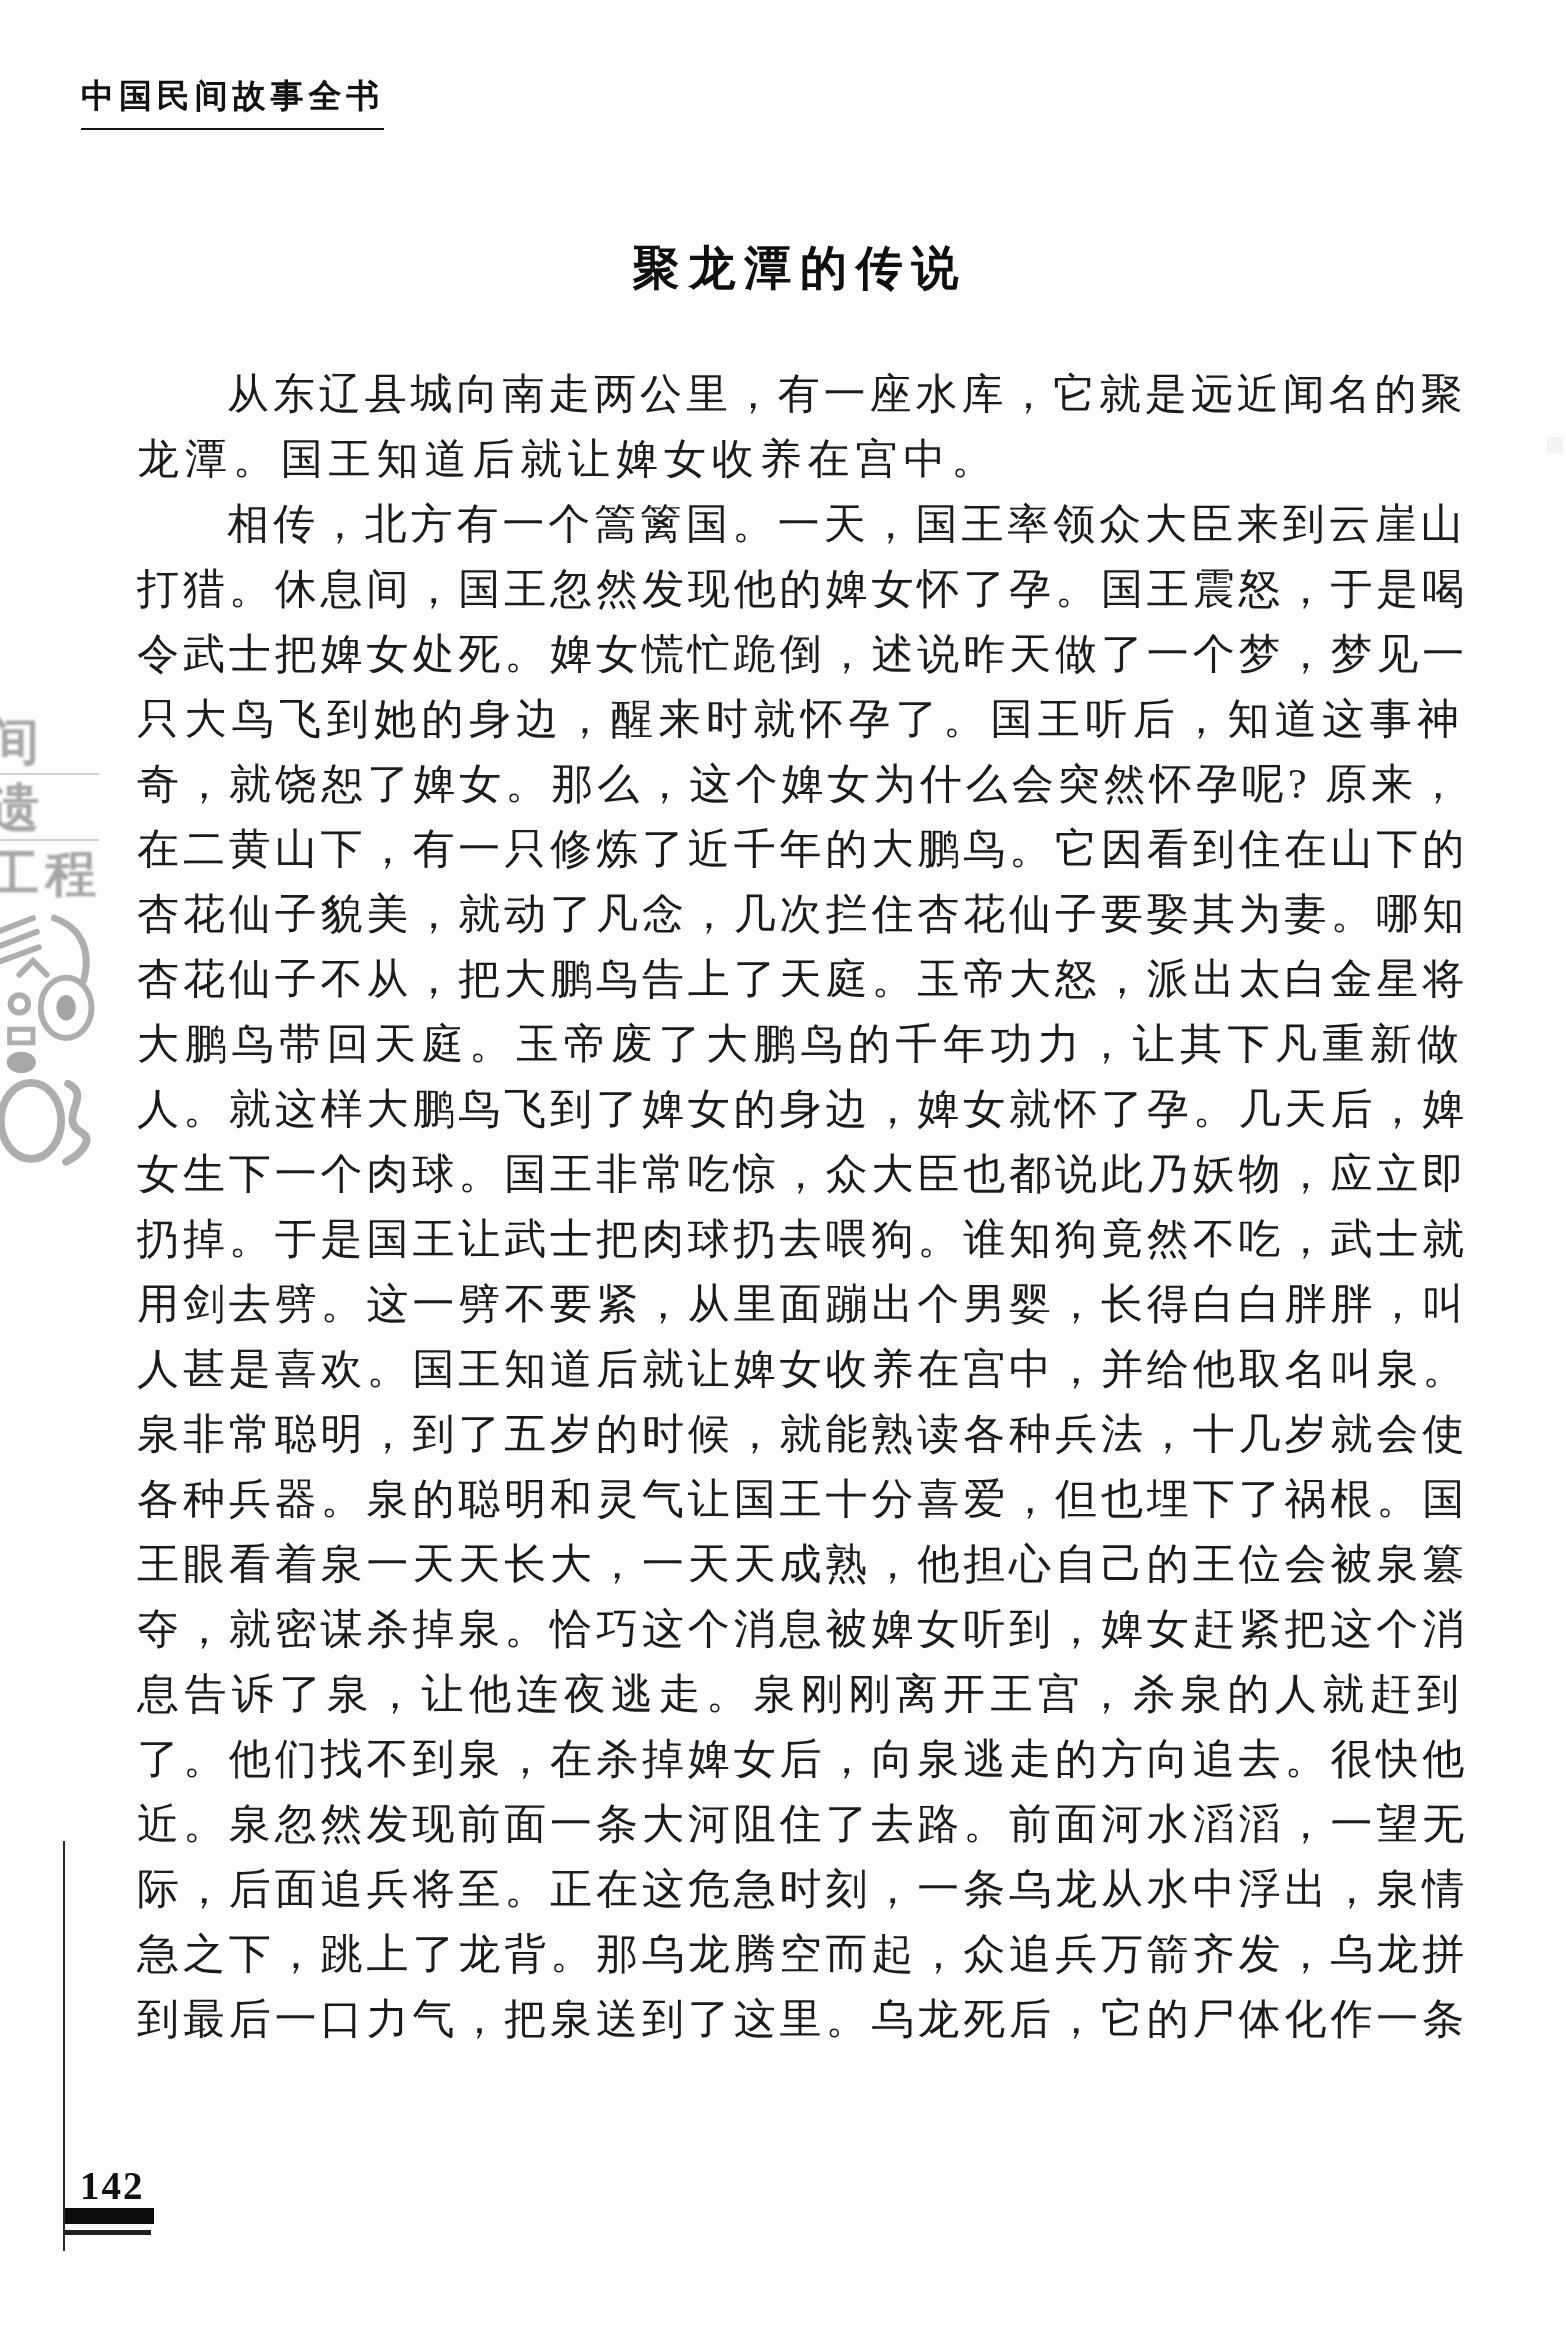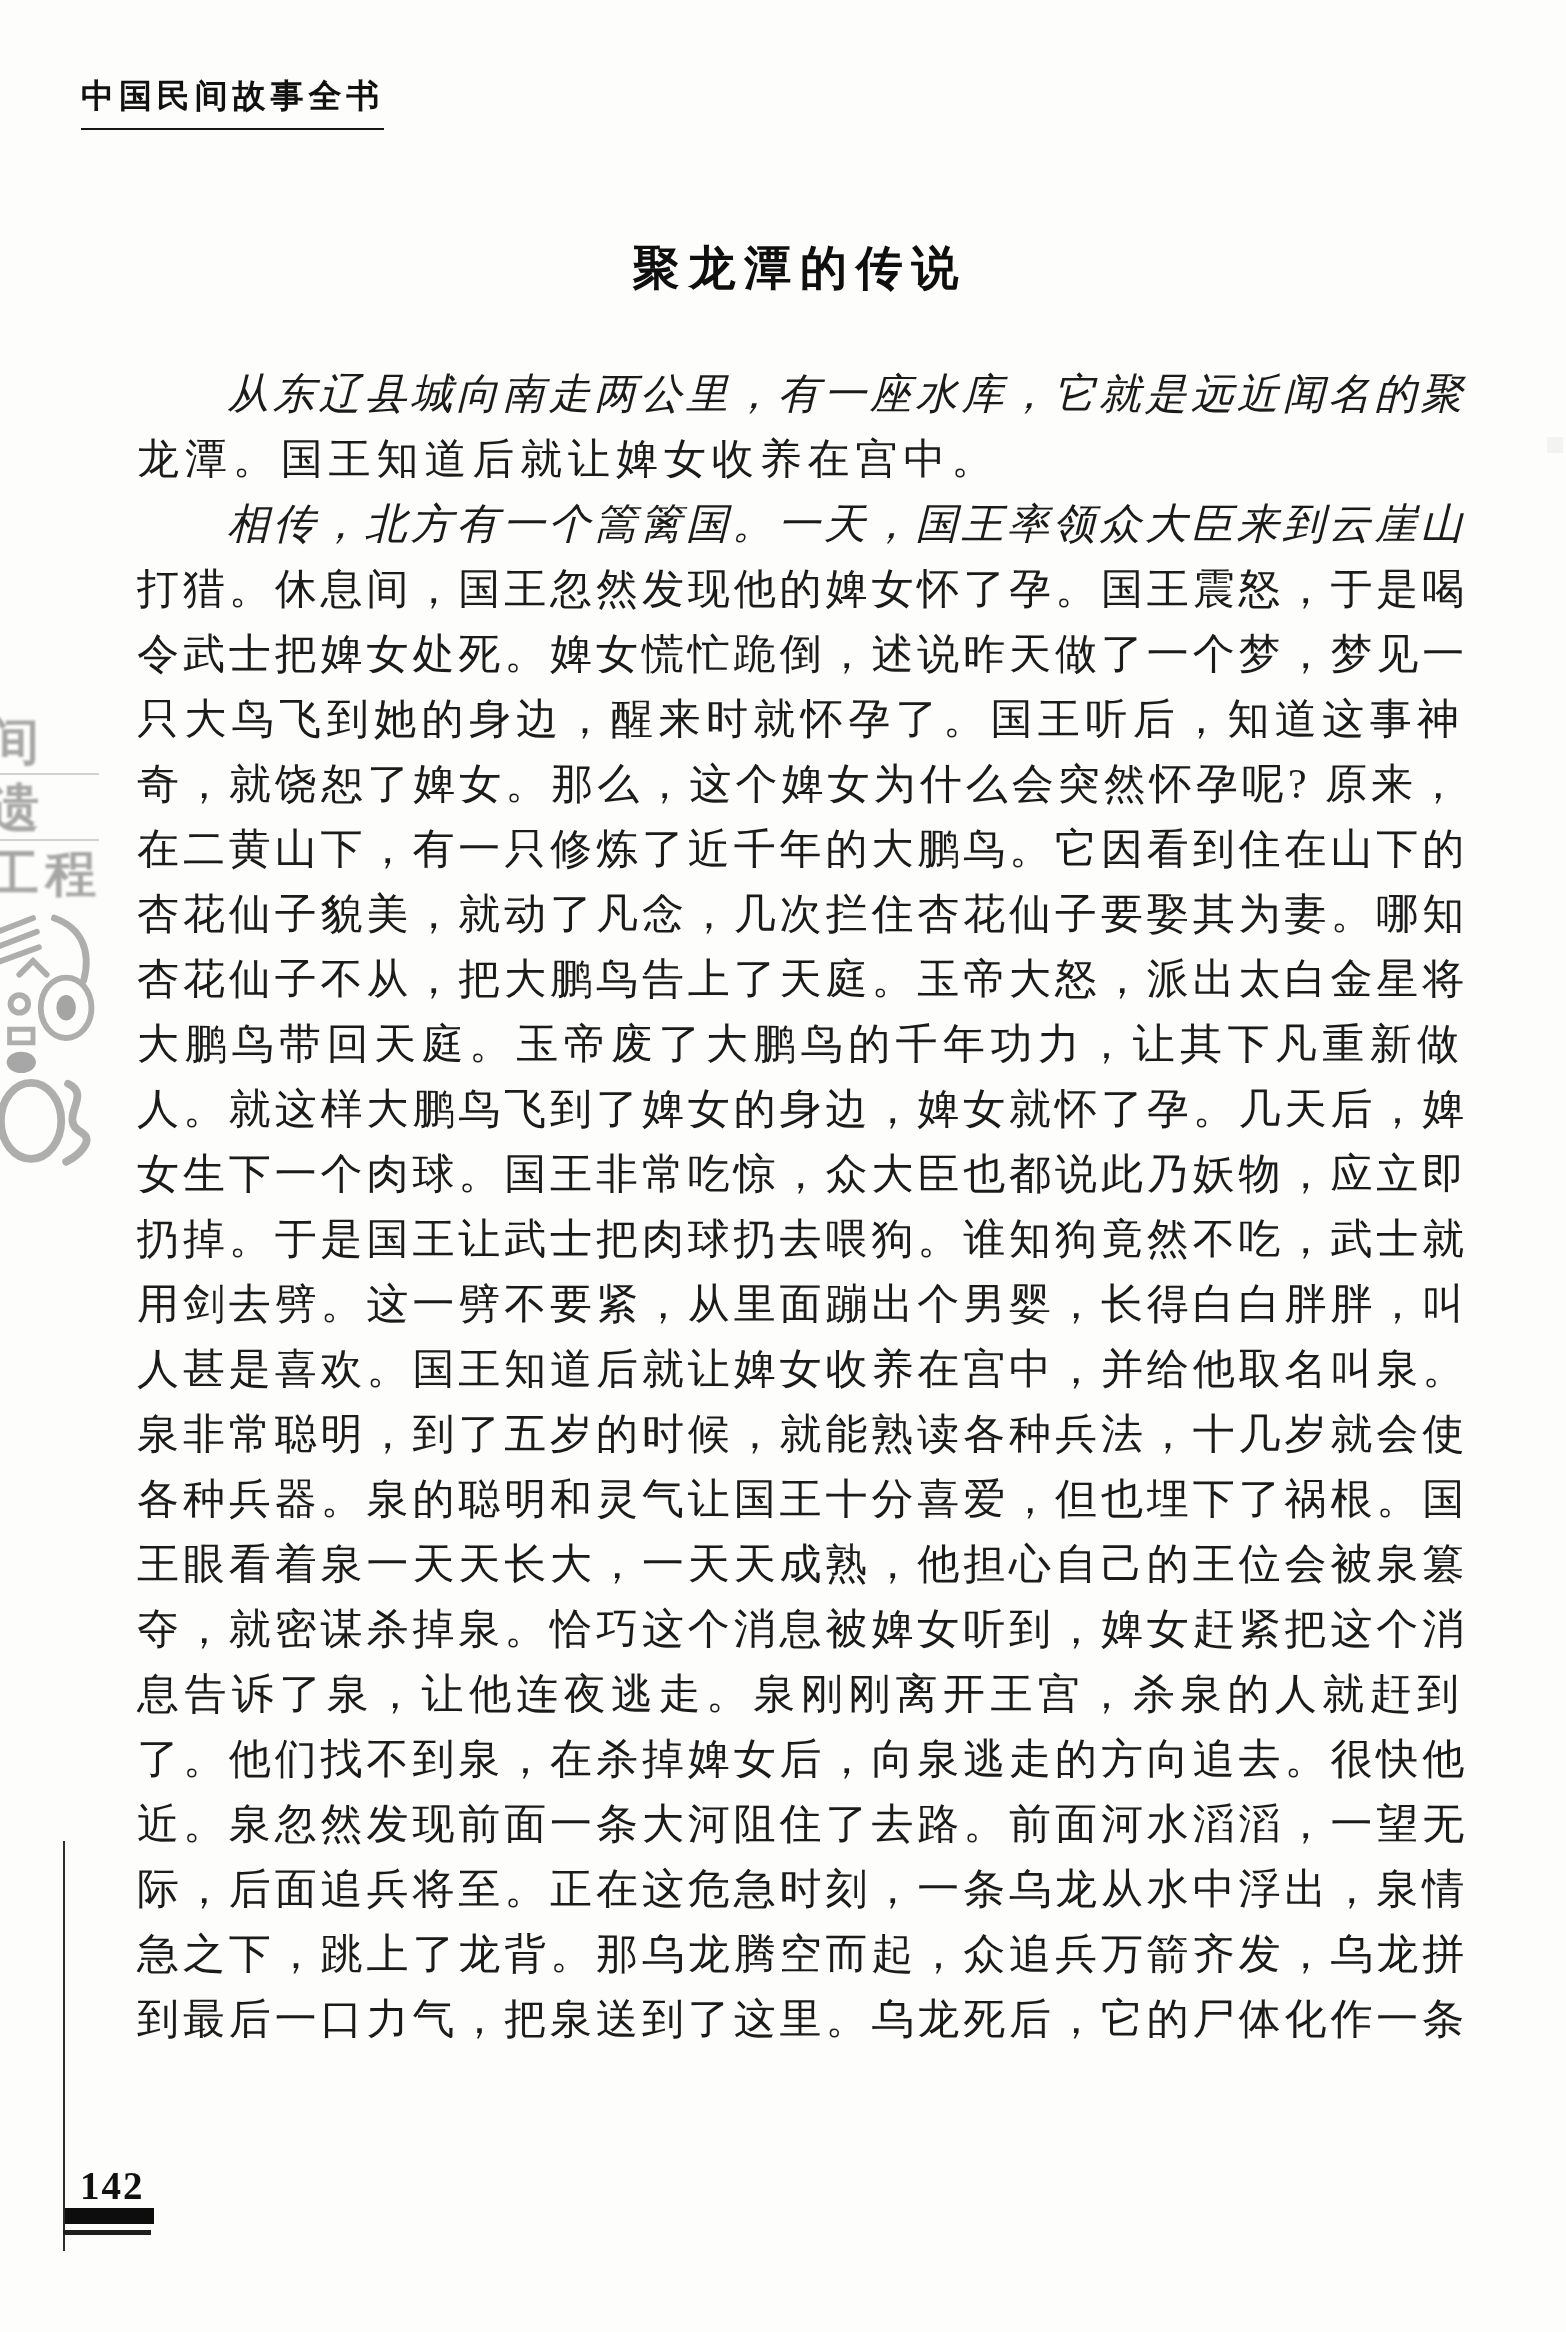--- a/index.html
+++ b/index.html
@@ -54,21 +54,21 @@
     height: 65px;
     line-height: 65px;
     font-size: 42px;
     letter-spacing: 3.9px;
     white-space: nowrap;
     text-align: justify;
     text-align-last: justify;
     text-justify: inter-character;
     color: #1b1b1b;
   }
-  .line.indent { padding-left: 90px; font-style: italic; }
+  .line.indent { padding-left: 90px; }
   .line.short  { text-align-last: left; letter-spacing: 5.9px; }
 
   
   .stamp {
     position: absolute;
     left: 0;
     top: 714px;
     width: 117px;
     color: #8f8f8f;
     pointer-events: none;

